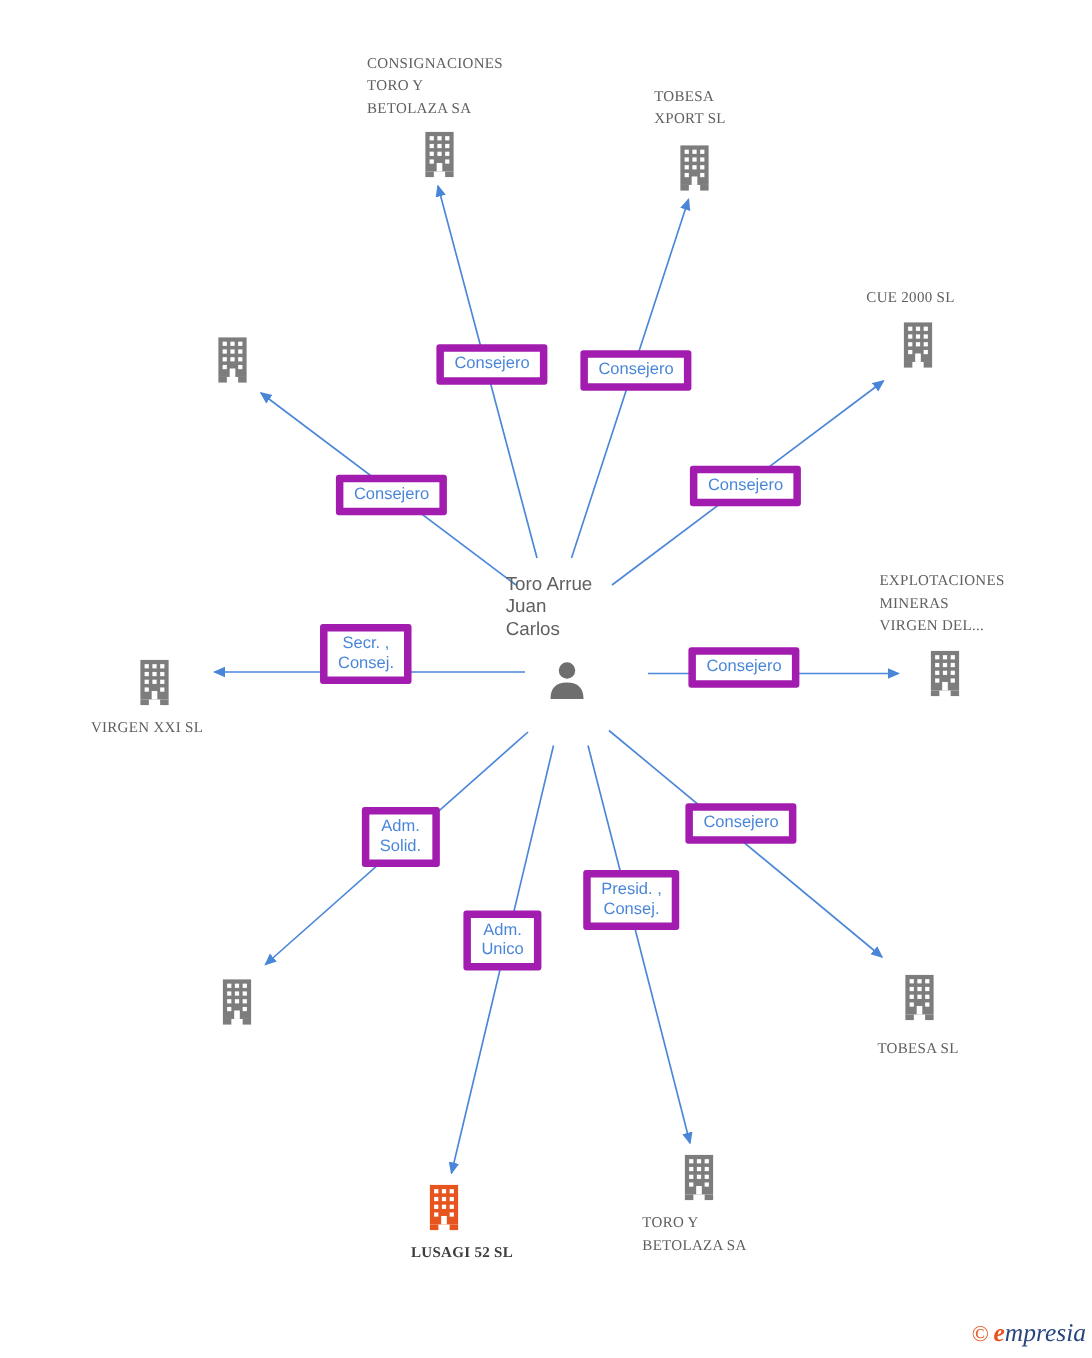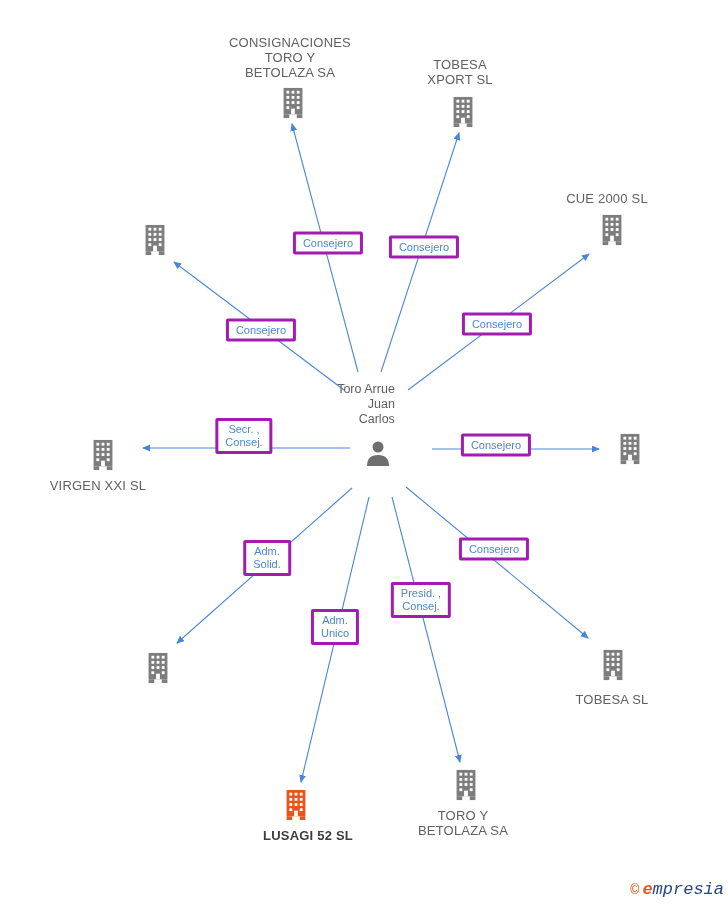--- a/index.html
+++ b/index.html
@@ -3,42 +3,42 @@
 <meta charset="utf-8">
 <style>
   html,body{margin:0;padding:0;background:#ffffff;}
   .canvas{
     position:relative;width:728px;height:905px;background:#ffffff;overflow:hidden;
     font-family:"Liberation Sans",sans-serif;
   }
   svg.edges{position:absolute;left:0;top:0;pointer-events:none;}
   .company-label{
     position:absolute;transform:translateX(-50%);
-    font-size:13px;line-height:15px;color:#606060;text-align:center;
-    white-space:pre-line;letter-spacing:.2px;
+    font-size:10px;line-height:15px;color:#606060;
+    white-space:pre-line;letter-spacing:.2px;font-family:Liberation Serif, serif;
   }
   .company-label.highlight{font-weight:bold;color:#3d3d3d;margin-left:12px;}
   .company-icon{
     position:absolute;transform:translateX(-50%);color:#7d7d7d;line-height:0;
   }
   .company-icon.highlight{color:#e8541d;}
   .person-name{
     position:absolute;transform:translateX(-50%);
-    font-size:12.5px;line-height:15px;color:#5f5f5f;text-align:right;white-space:pre-line;
+    font-size:12.5px;line-height:15px;color:#5f5f5f;text-align:left;white-space:pre-line;
   }
   .person-icon{position:absolute;transform:translateX(-50%);color:#6e6e6e;line-height:0;}
   .role-badge{
     position:absolute;transform:translate(-50%,-50%);
-    border:3px solid #a21caf;color:#4a86d8;background:#ffffff;
+    border:5px solid #a21caf;color:#4a86d8;background:#ffffff;
     font-size:11px;line-height:13px;padding:2px 7px;text-align:center;
     white-space:pre-line;border-radius:2px;
   }
   .logo{
     position:absolute;right:4px;bottom:6px;
-    font-family:Liberation Mono, monospace;font-style:italic;font-size:17px;
+    font-family:Liberation Serif, serif;font-style:italic;font-size:17px;
   }
   .logo .mark{color:#e8541d;font-style:normal;font-size:15px;margin-right:3px;}
   .logo .initial{color:#e8541d;font-weight:bold;}
   .logo .rest{color:#27457e;}
 </style>
 </head>
 <body>
 
 <div class="canvas">
 
@@ -159,20 +159,23 @@
           <rect x="21" y="16" width="3" height="3"></rect>
         <rect x="10" y="21.5" width="3" height="3"></rect>
           <rect x="21" y="21.5" width="3" height="3"></rect>
         <rect x="15" y="24" width="4" height="6"></rect>
       </g>
       <rect x="7" y="30" width="6" height="4"></rect>
         <rect x="21" y="30" width="6" height="4"></rect>
     </svg>
   </div>
 
+  <div class="company-label" style="left:628px;top:380px">EXPLOTACIONES
+MINERAS
+VIRGEN DEL...</div>
   <div class="company-icon" style="left:630px;top:432px">
     <svg width="32" height="34" viewBox="0 0 34 36" fill="currentColor">
       <rect x="7" y="2" width="20" height="28"></rect>
       <g fill="#ffffff">
         <rect x="10" y="5" width="3" height="3"></rect>
           <rect x="15.5" y="5" width="3" height="3"></rect>
           <rect x="21" y="5" width="3" height="3"></rect>
         <rect x="10" y="10.5" width="3" height="3"></rect>
           <rect x="15.5" y="10.5" width="3" height="3"></rect>
           <rect x="21" y="10.5" width="3" height="3"></rect>

